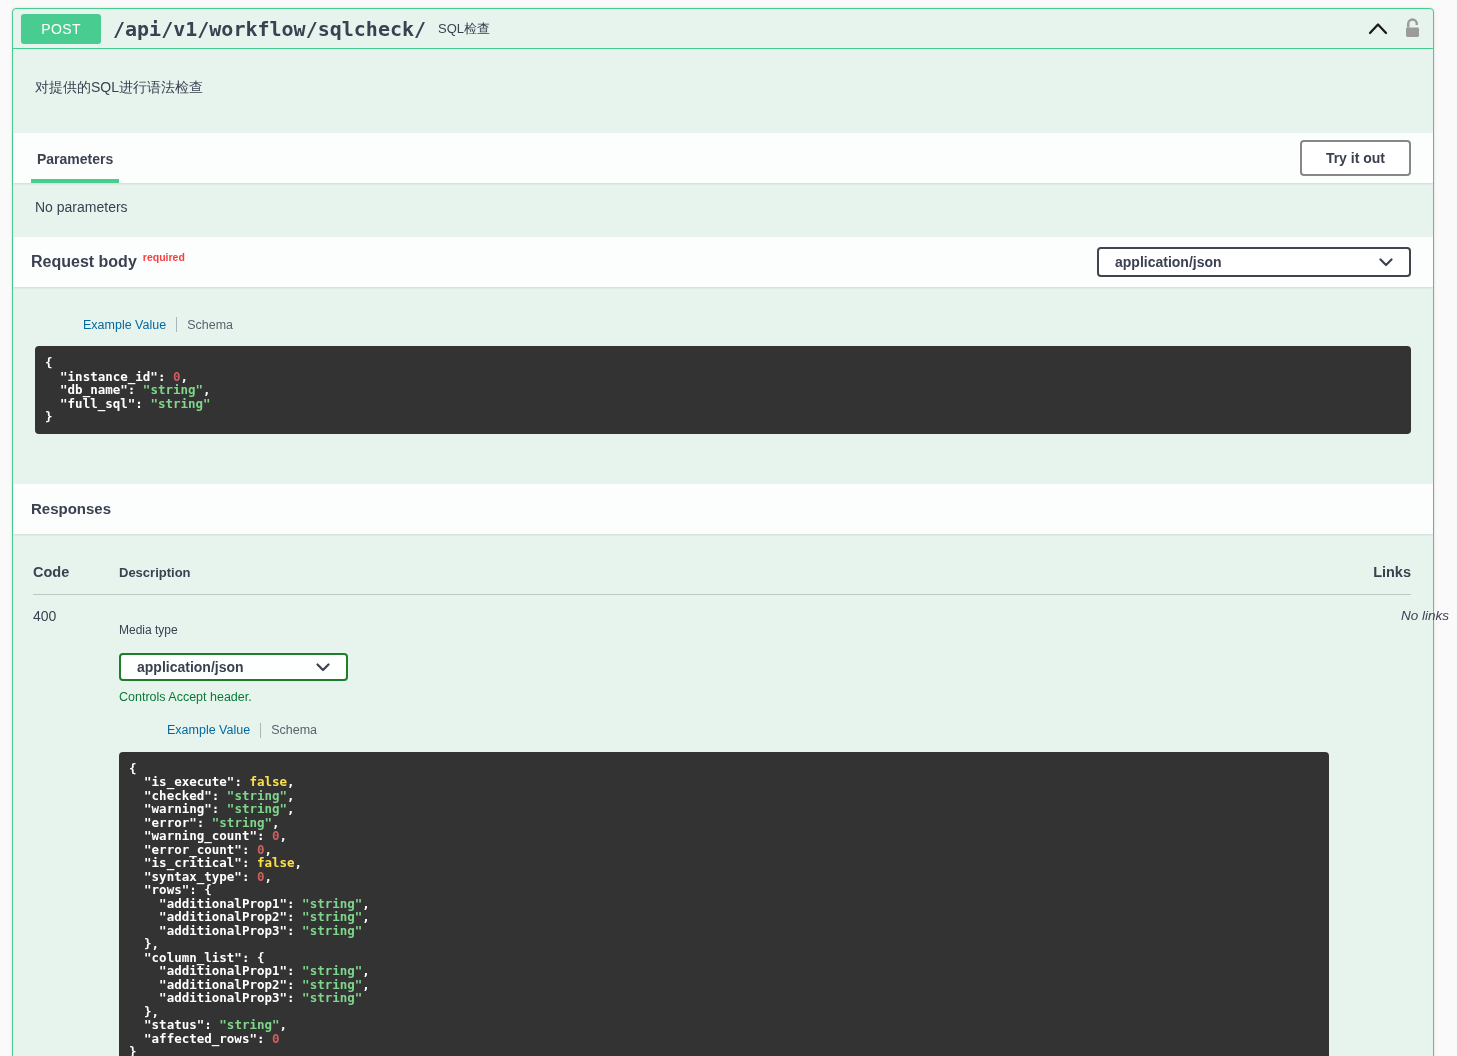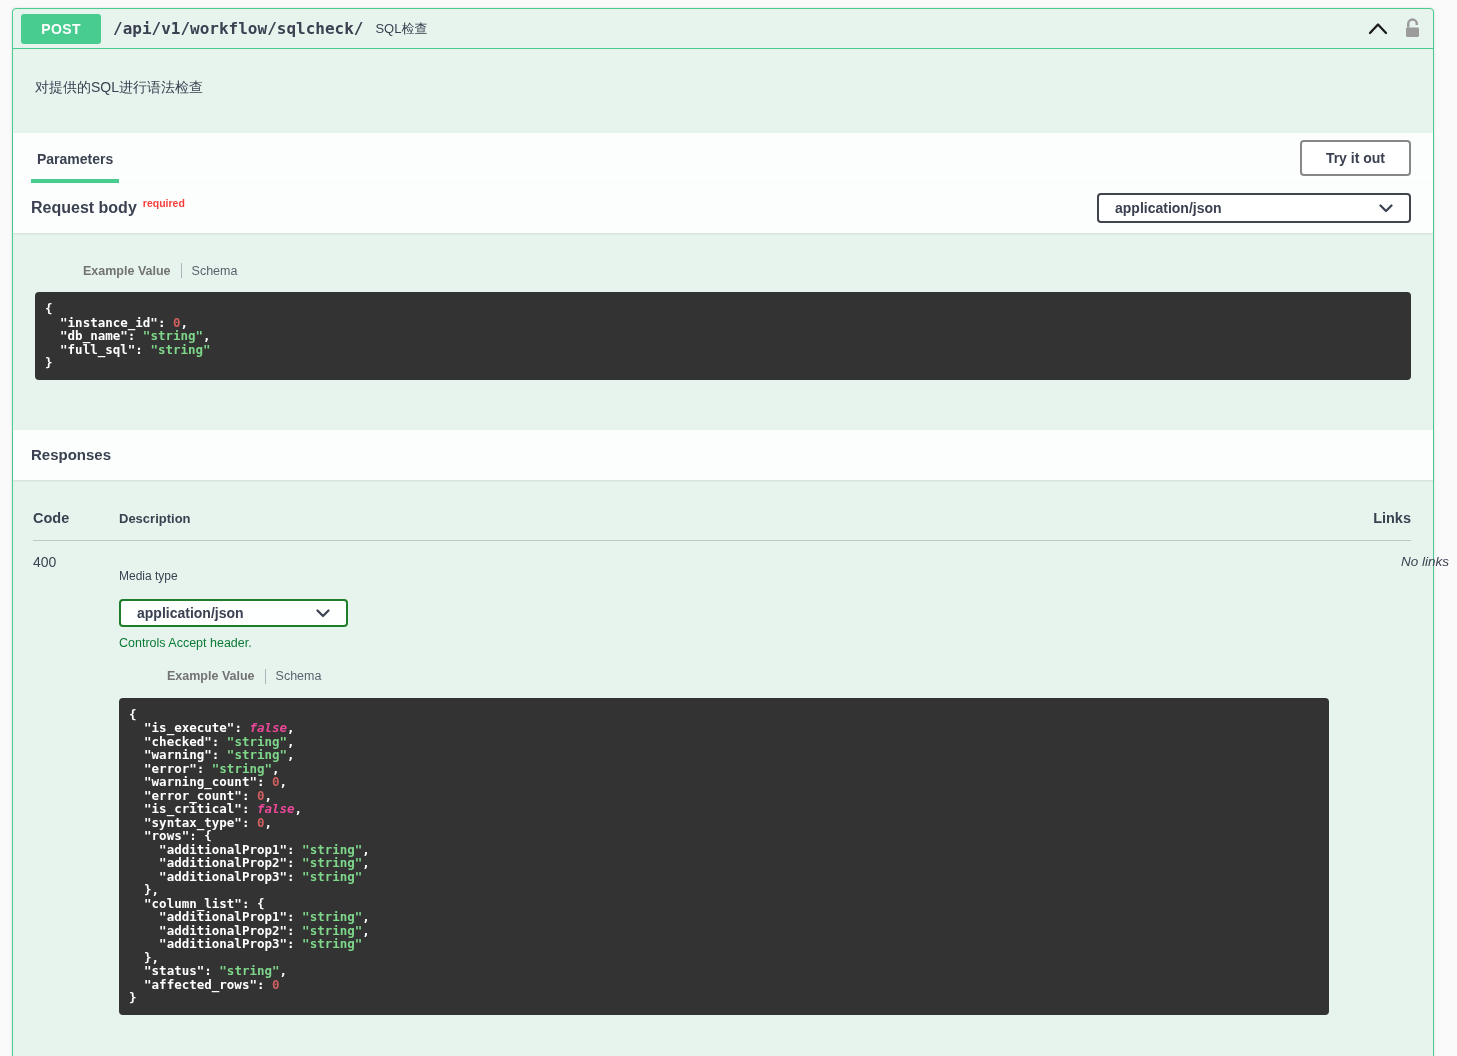--- a/index.html
+++ b/index.html
@@ -26,34 +26,34 @@
     display: flex;
     align-items: center;
     height: 40px;
     padding: 0 12px 0 8px;
     border-bottom: 1px solid #49cc90;
     cursor: pointer;
   }
   .method-badge {
     background: #49cc90;
     color: #fff;
-    font-weight: bold;
+    font-weight: normal;
     font-size: 14px;
     letter-spacing: .4px;
     border-radius: 3px;
     padding: 7px 0;
     width: 80px;
     text-align: center;
     flex: 0 0 auto;
   }
   .endpoint-path {
     margin-left: 12px;
     font-family: "DejaVu Sans Mono", "Liberation Mono", monospace;
     font-weight: bold;
-    font-size: 16px;
+    font-size: 20px;
     color: #3b4151;
   }
   .endpoint-summary-text { margin-left: 12px; font-size: 13px; color: #3b4151; }
   .summary-controls { margin-left: auto; display: flex; align-items: center; gap: 16px; }
   .icon-btn { display: inline-flex; align-items: center; cursor: pointer; }
   
   .opblock-description { padding: 30px 22px 36px; font-size: 14px; color: #3b4151; }
   
   .section-header {
     background: rgba(255,255,255,.87);
@@ -107,40 +107,40 @@
     cursor: pointer;
   }
   .select-box.dark { width: 314px; margin-left: auto; }
   .select-box.green { width: 229px; border-color: #1e7d28; height: 28px; }
   .responses-title { font-weight: bold; font-size: 15px; color: #3b4151; }
   
   .no-params { padding: 16px 22px 22px; font-size: 14px; color: #3b4151; }
   .model-example { padding: 30px 22px 50px; }
   .example-tabs { display: flex; align-items: center; font-size: 12.5px; }
   .tab-item { cursor: pointer; }
-  .tab-item.active { font-weight: bold; color: #737373; padding-left: 48px; }
+  .tab-item.active { font-weight: normal; color: #0369a1; padding-left: 48px; }
   .tab-item.inactive { color: #59636d; }
   .tab-divider { width: 1px; height: 15px; background: #aeb4ba; margin: 0 10px; }
   pre.code-block {
     margin-top: 14px;
     background: #333333;
     border-radius: 4px;
     padding: 10px;
     font-family: "DejaVu Sans Mono", "Liberation Mono", monospace;
     font-size: 12.5px;
     font-weight: bold;
     line-height: 13.5px;
     color: #ffffff;
     white-space: pre;
     overflow: hidden;
   }
   .tok-key, .tok-pun { color: #ffffff; }
   .tok-str { color: #7ed68a; }
   .tok-num { color: #cf5f5f; }
-  .tok-kw  { color: #ec4899; font-style: italic; }
+  .tok-kw  { color: #fde047; }
   
   .responses-table { padding: 30px 22px 20px 20px; }
   .rt-header { display: flex; align-items: baseline; }
   .rt-col-code { width: 86px; flex: 0 0 auto; }
   .rt-col-desc { flex: 1 1 auto; }
   .rt-col-links { width: 120px; flex: 0 0 auto; text-align: right; }
   .rt-header .rt-col-code { font-weight: bold; font-size: 14.5px; }
   .rt-header .rt-col-desc { font-weight: bold; font-size: 13px; }
   .rt-header .rt-col-links { font-weight: bold; font-size: 14.5px; }
   .rt-hr { border: none; border-top: 1px solid rgba(59,65,81,.25); margin-top: 14px; }
@@ -176,20 +176,21 @@
     </span>
   </div>
 
   <div class="opblock-description">对提供的SQL进行语法检查</div>
 
   <div class="section-header">
     <div class="param-tab-head">Parameters</div>
     <button class="tryout-btn">Try it out</button>
   </div>
 
+  <div class="no-params">No parameters</div>
 
   <div class="section-header">
     <span>
       <span class="reqbody-title">Request body</span><span class="required-flag">required</span>
     </span>
     <div class="select-box dark">
       <span>application/json</span>
       <span>
         <svg width="14" height="9" viewBox="0 0 14 9">
             <path d="M1.5 1.5 L7 7 L12.5 1.5" fill="none" stroke="#3b4151" stroke-width="2.2" stroke-linecap="round" stroke-linejoin="round"></path>

